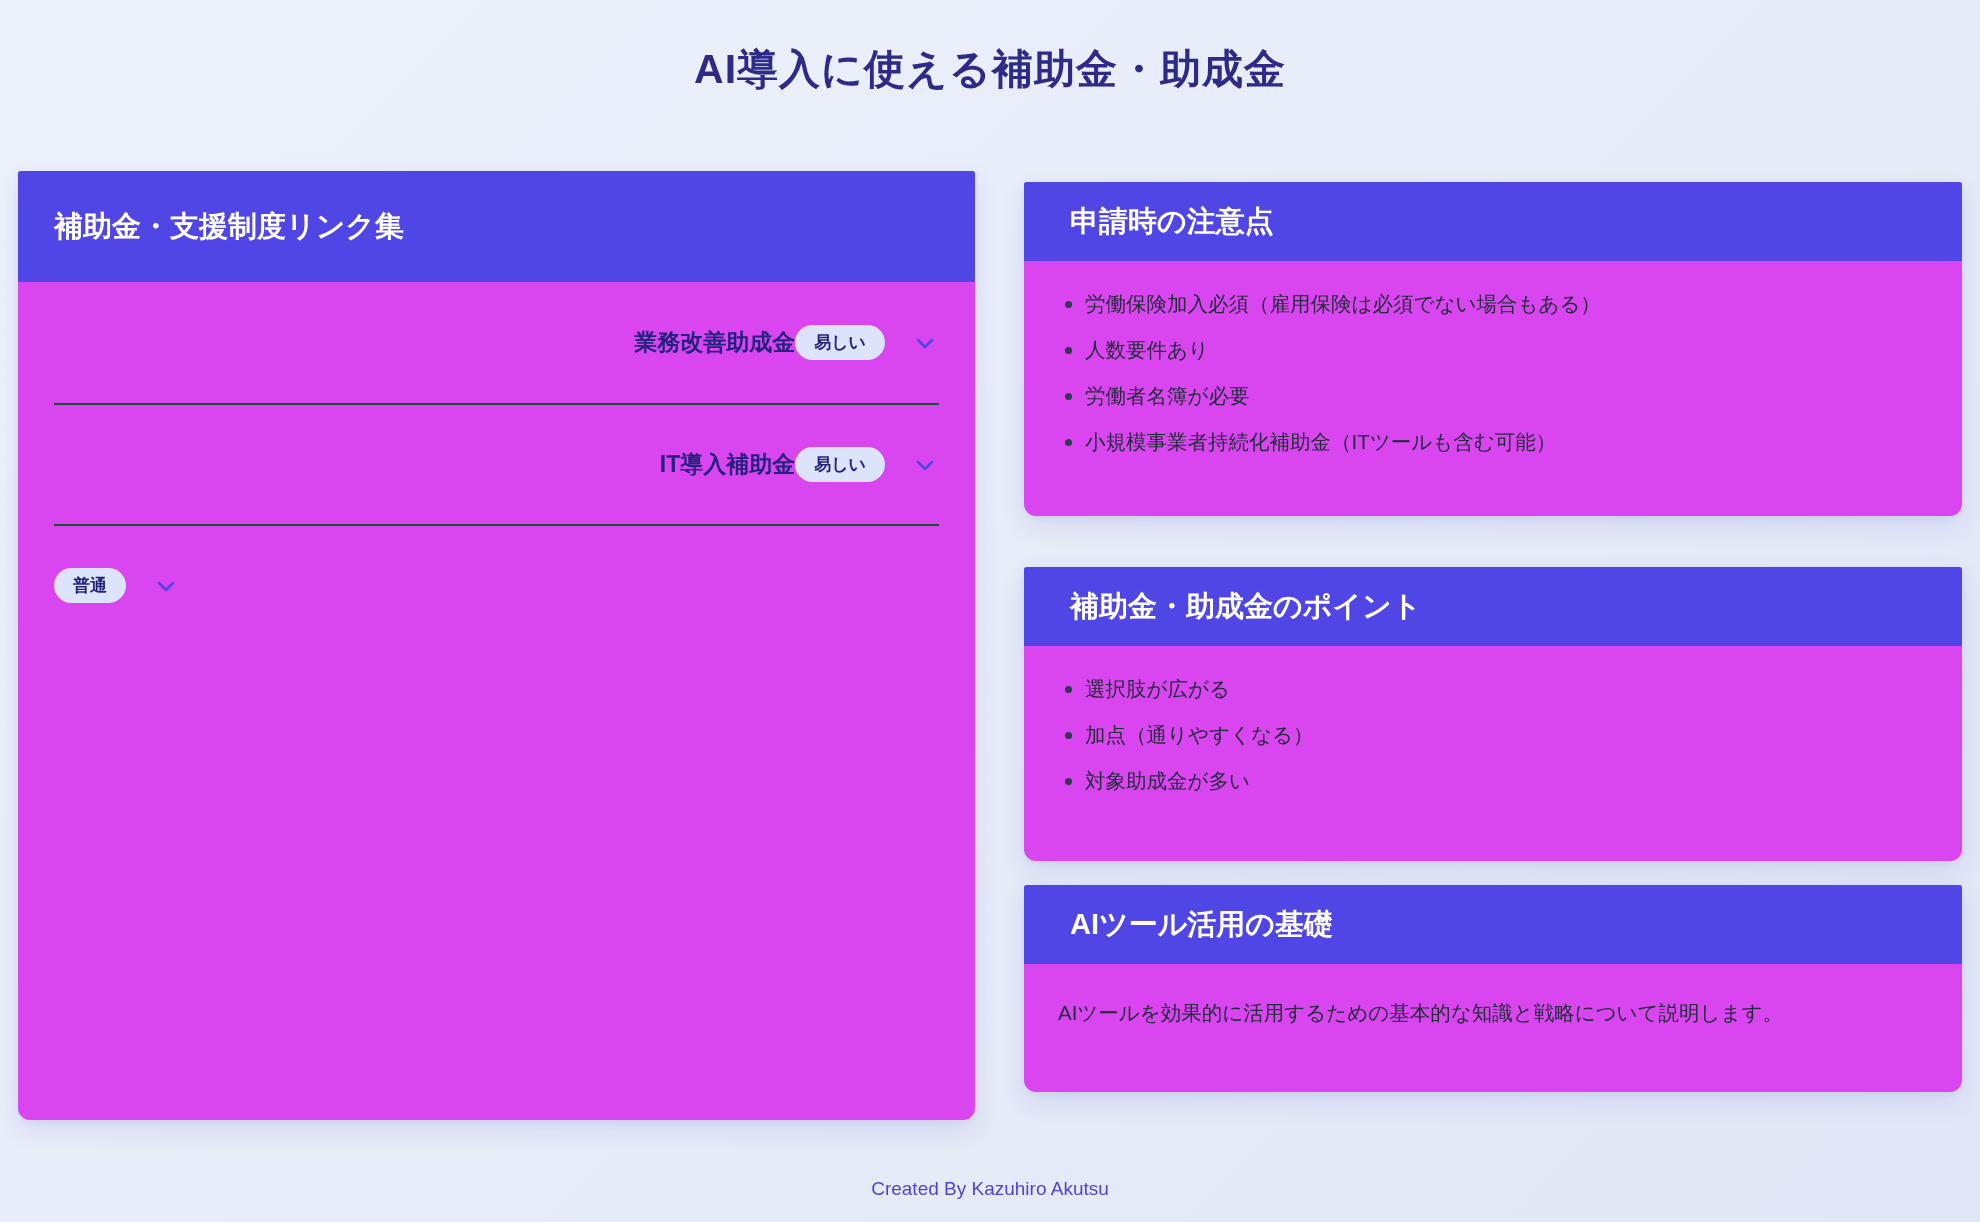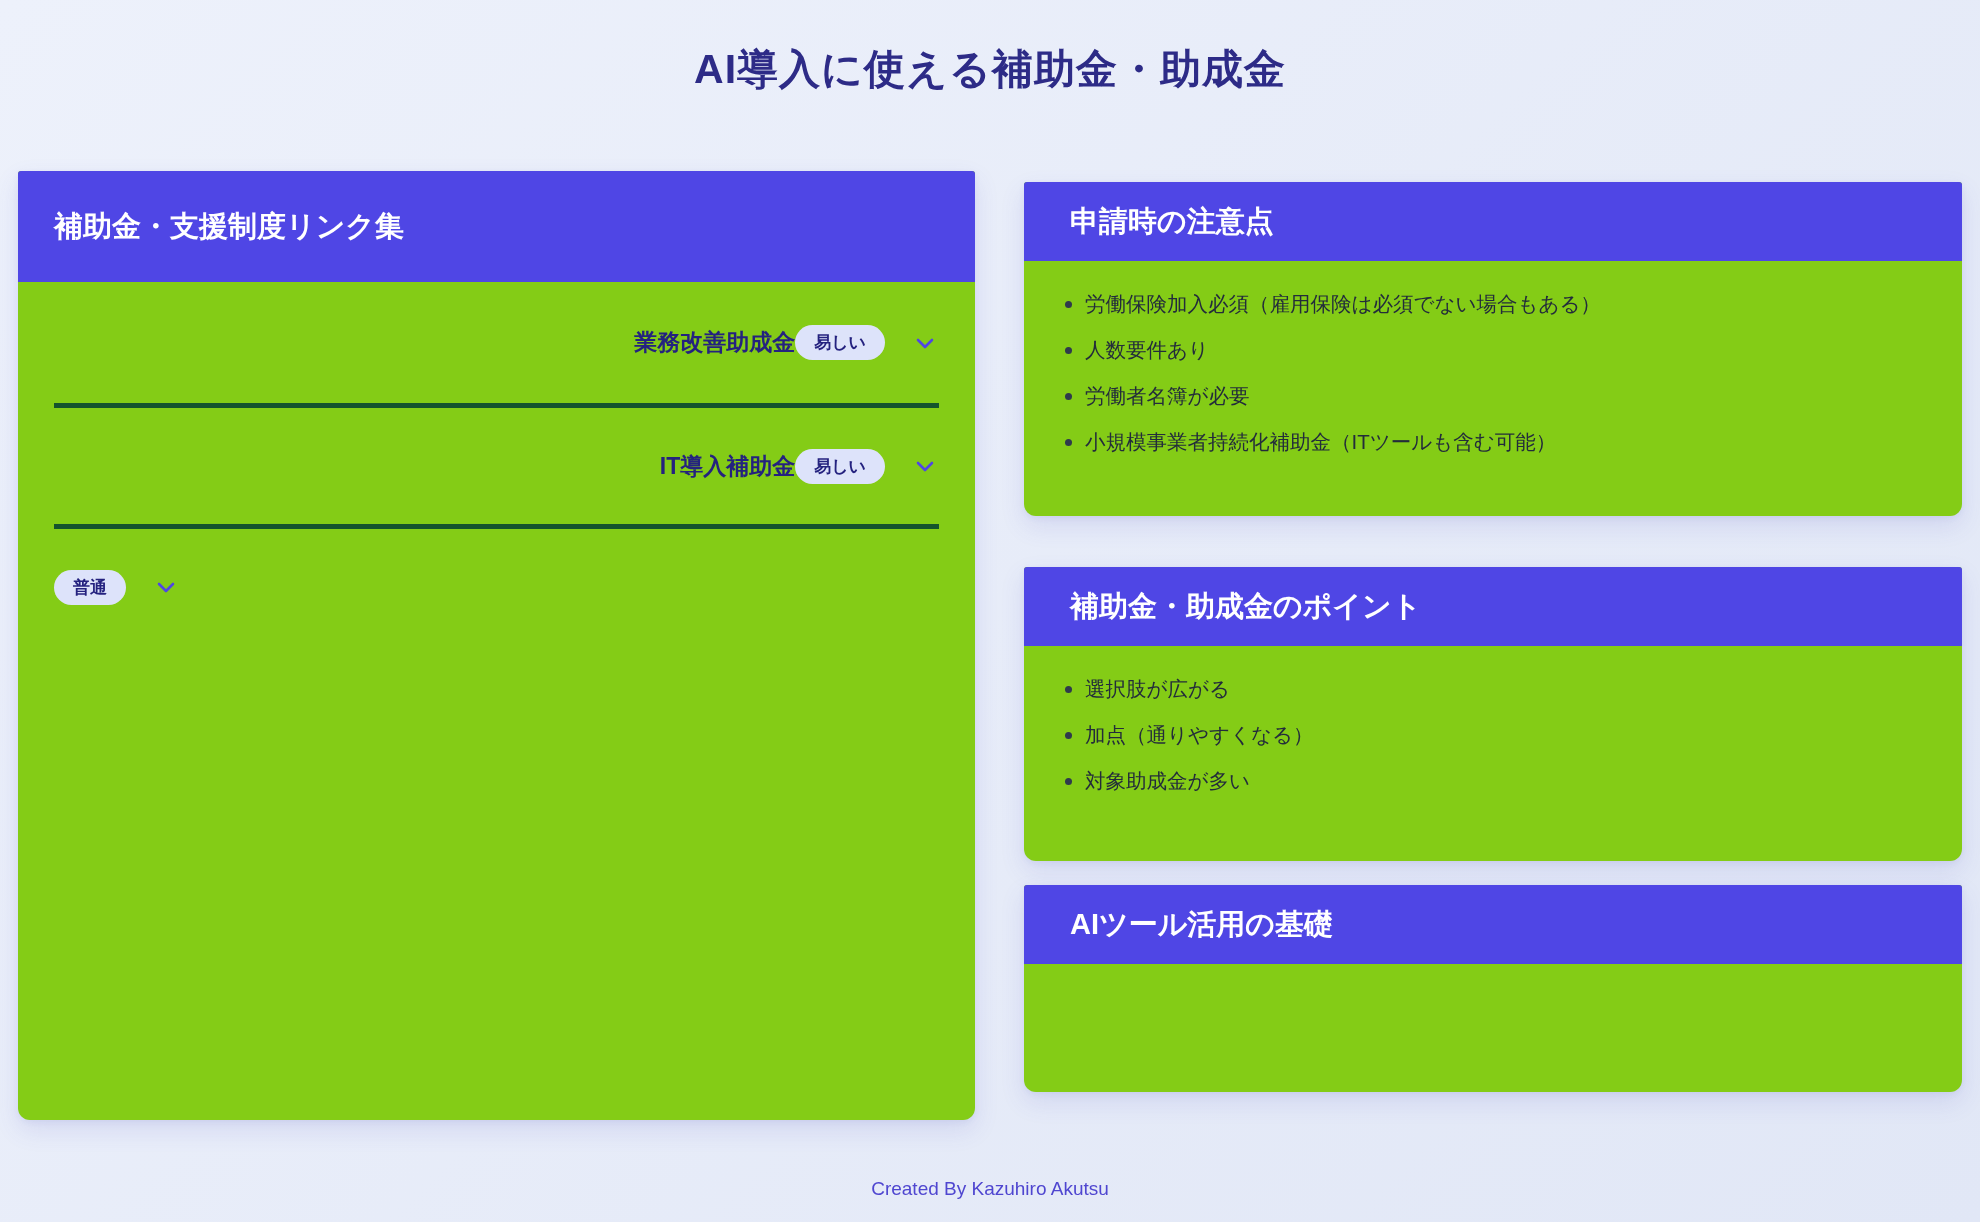--- a/index.html
+++ b/index.html
@@ -19,21 +19,21 @@
   }
   .layout {
     margin-top: 74px;
     padding: 0 18px;
     display: grid;
     grid-template-columns: 957px 938px;
     column-gap: 49px;
     align-items: start;
   }
   .card {
-    background: #84cc16;
+    background: #d946ef;
     border-radius: 3px 3px 12px 12px;
     box-shadow: 0 10px 24px rgba(76, 81, 191, 0.13), 0 2px 6px rgba(76,81,191,0.07);
     overflow: hidden;
   }
   .card-header {
     background: #4f46e5;
     color: #ffffff;
     font-weight: 700;
     display: flex;
     align-items: center;
@@ -44,21 +44,21 @@
     font-size: 29px;
     padding: 0 36px;
   }
   .accordion { padding: 0 36px 0 36px; text-align: right; }
   .accordion-row {
     height: 121px;
     display: flex;
     align-items: center;
     cursor: pointer;
   }
-  .accordion-row + .accordion-row { border-top: 5px solid #14532d; }
+  .accordion-row + .accordion-row { border-top: 2px solid #14532d; }
   .row-title {
     font-size: 23px;
     font-weight: 700;
     color: #24227f;
     flex: 1 1 auto;
   }
   .badge {
     background: #dde3fa;
     color: #24227f;
     font-size: 17px;
@@ -180,18 +180,21 @@
           <li>加点（通りやすくなる）</li>
           <li>対象助成金が多い</li>
         </ul>
       </div>
     </section>
 
     <section class="card right-card basics-card">
       <header class="card-header">
         <span>AIツール活用の基礎</span>
       </header>
+      <div class="card-body">
+        <p class="basics-text">AIツールを効果的に活用するための基本的な知識と戦略について説明します。</p>
+      </div>
     </section>
 
   </div>
 </div>
 
 <div class="footer">Created By Kazuhiro Akutsu</div>
 
 </body></html>

